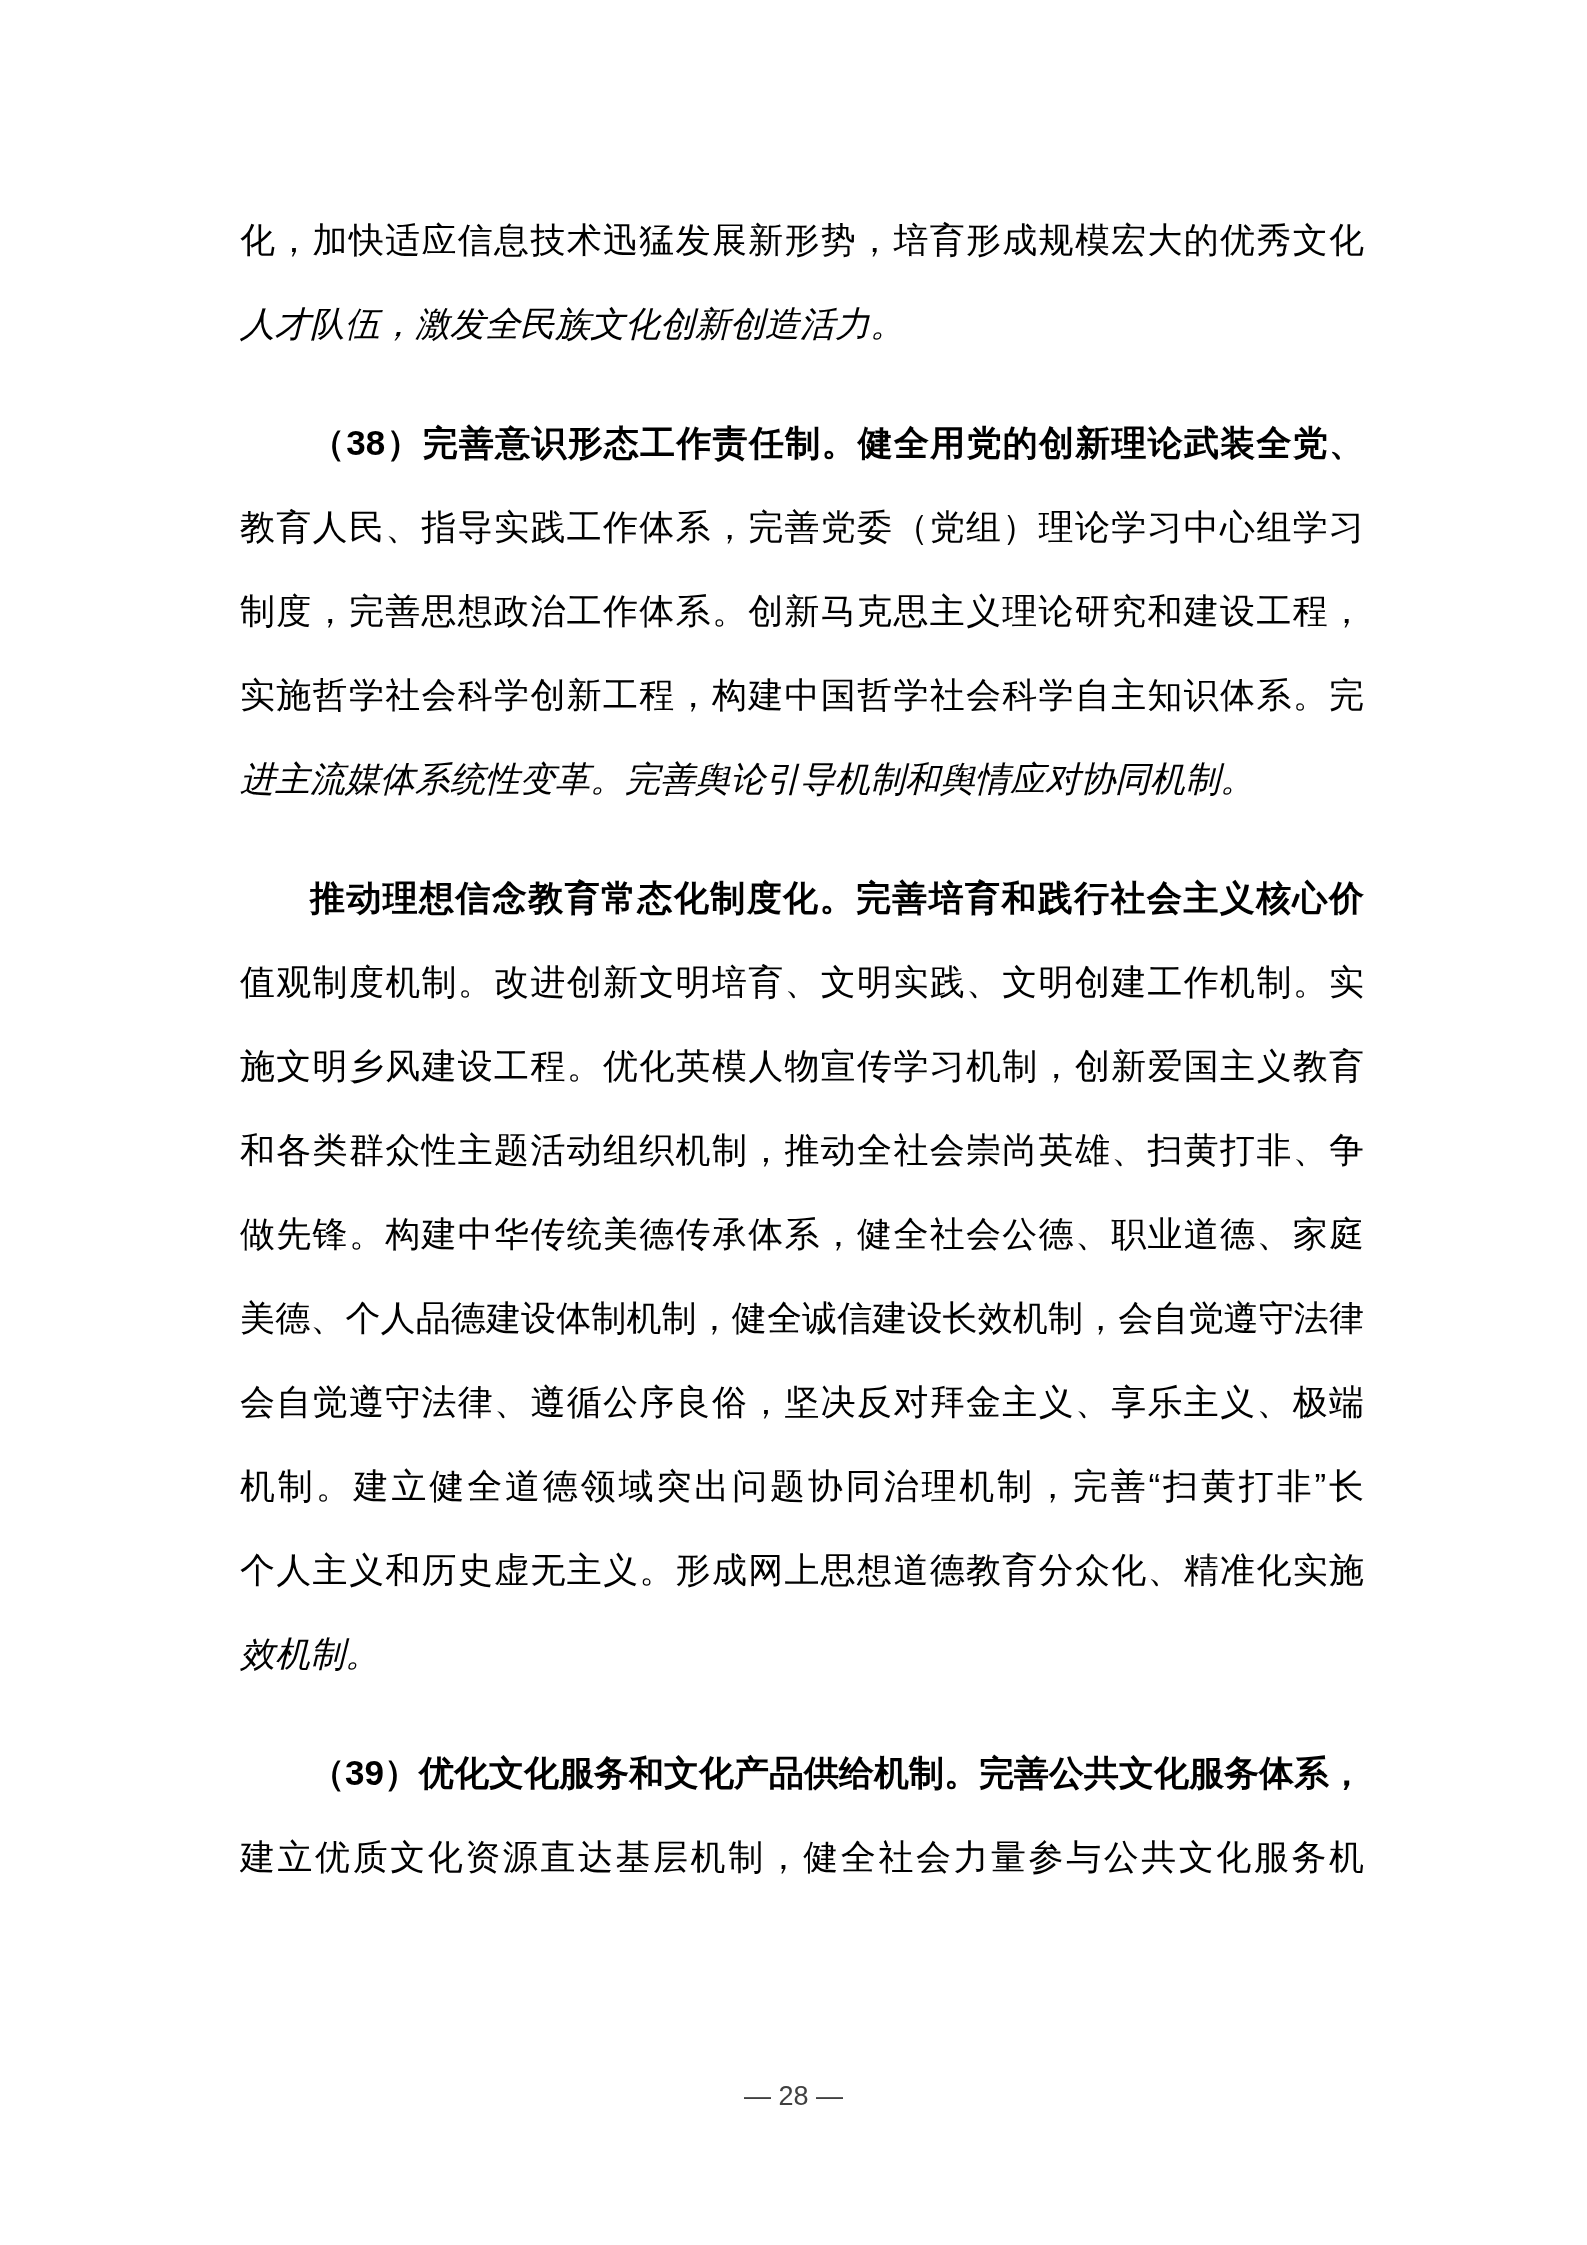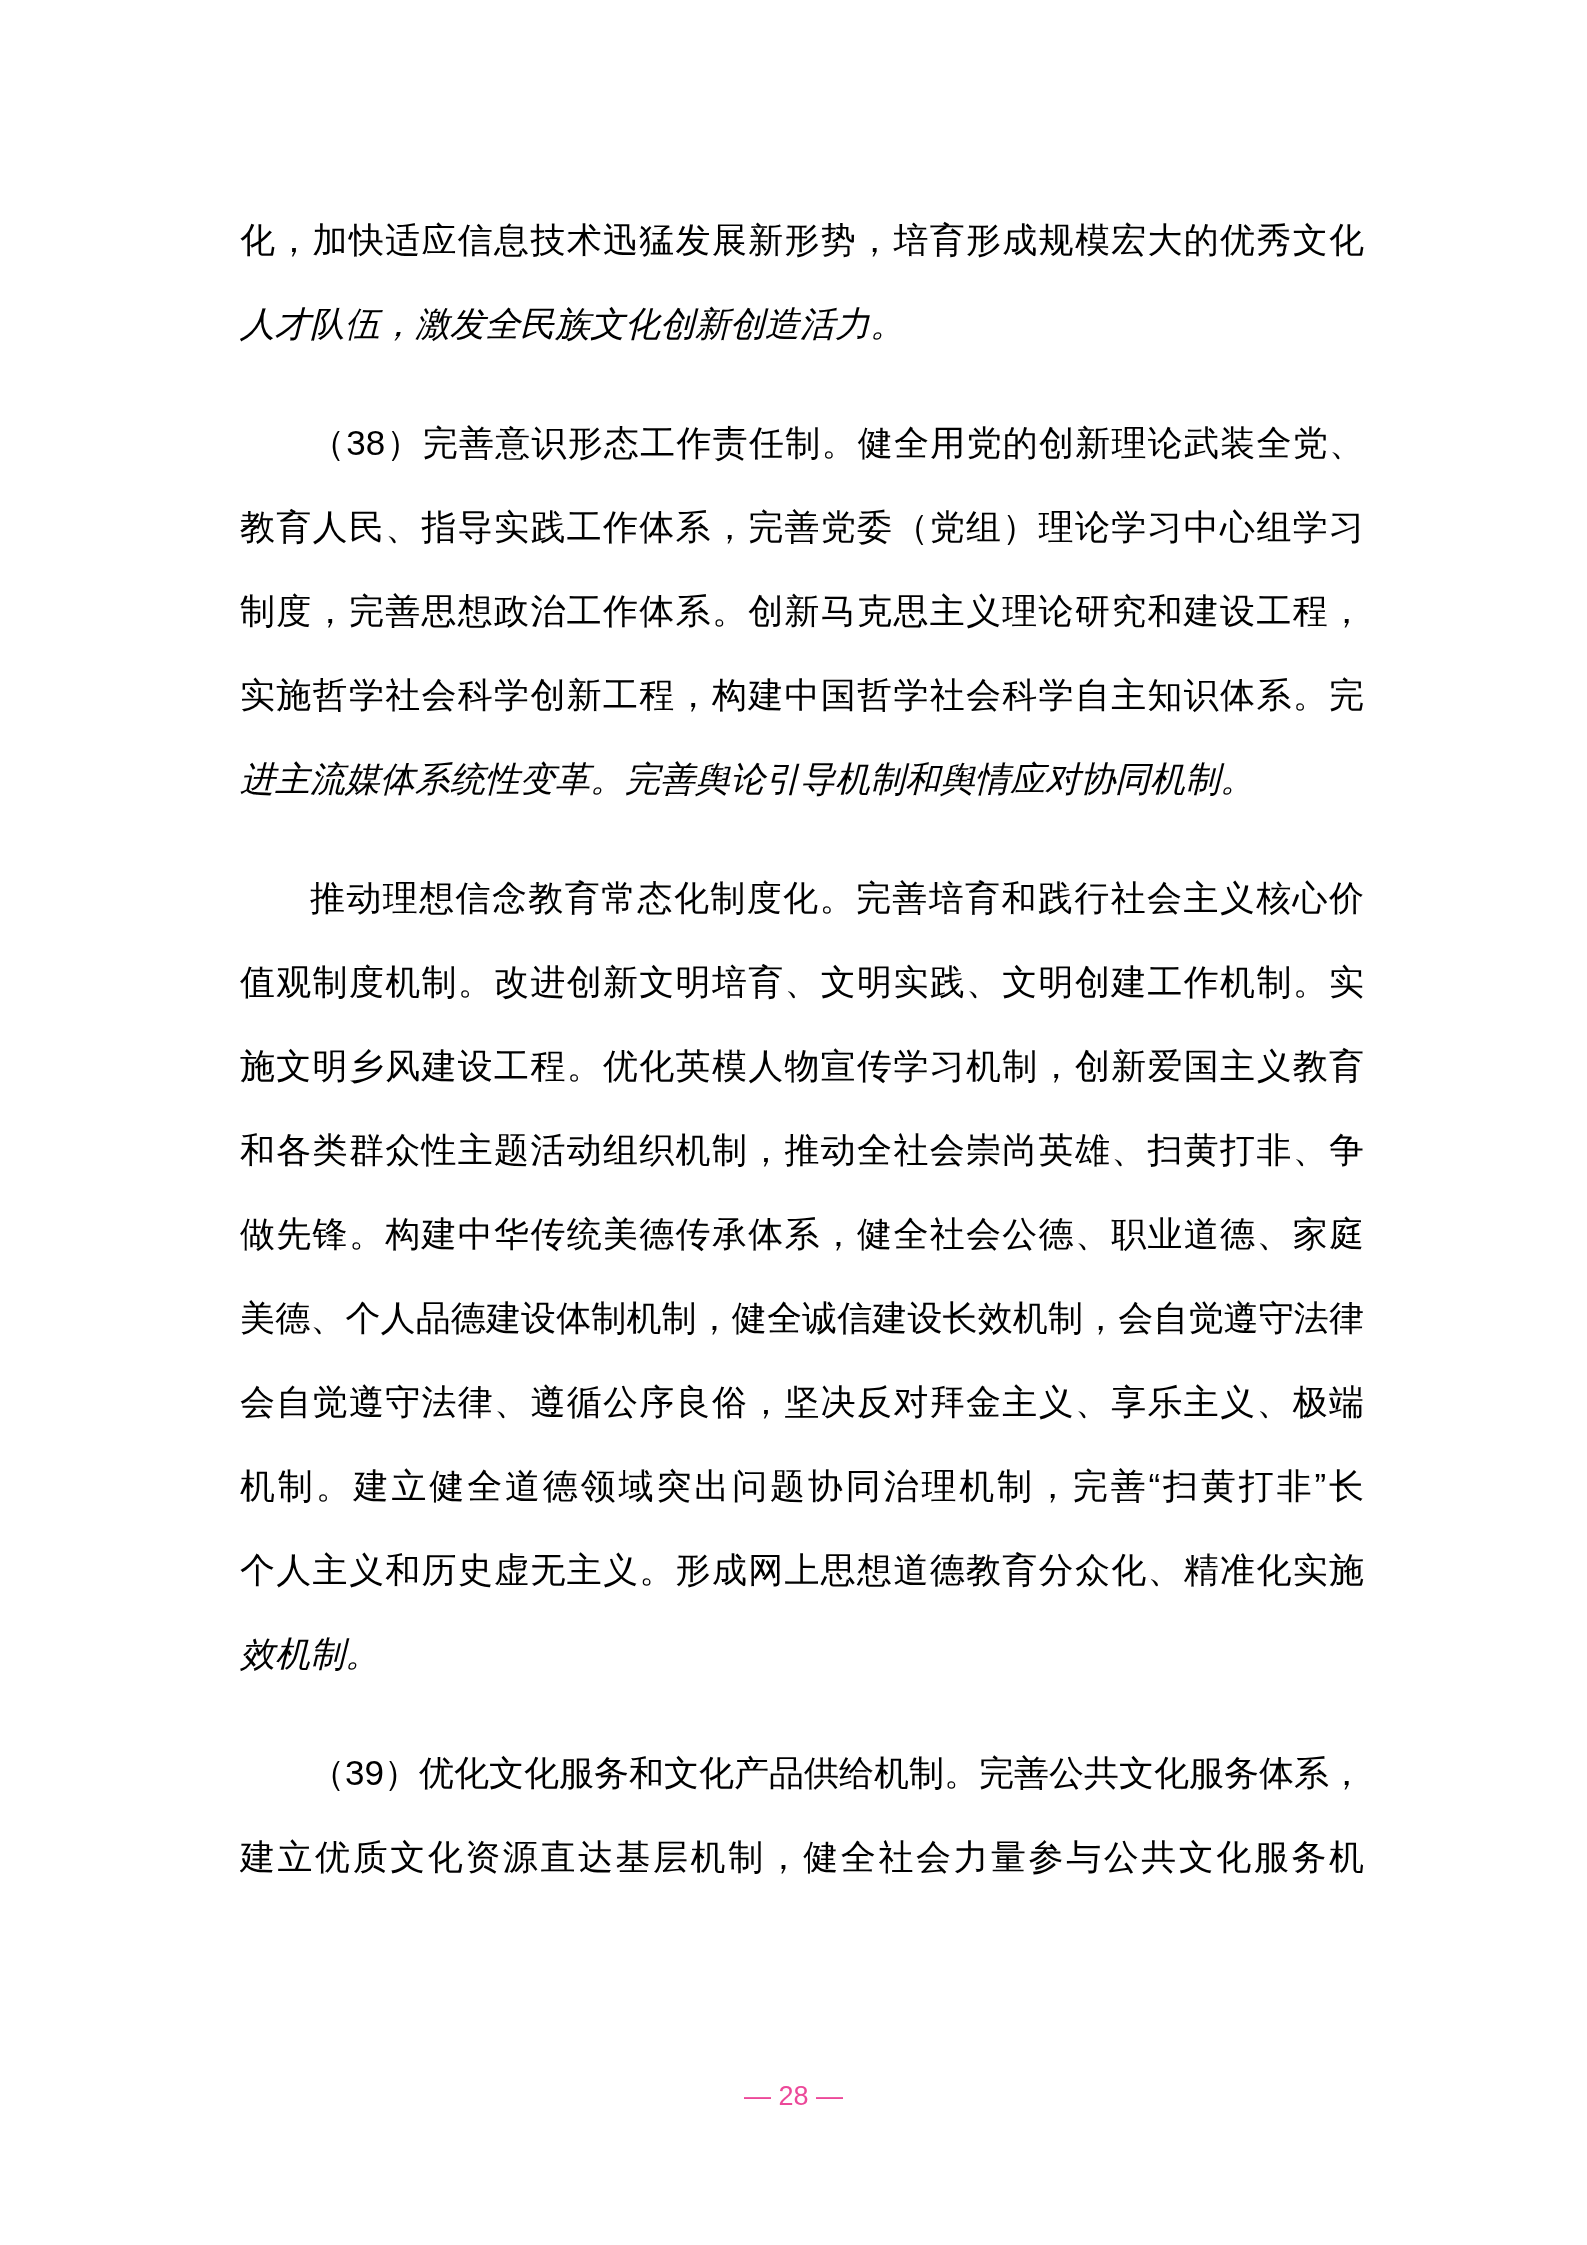--- a/index.html
+++ b/index.html
@@ -27,31 +27,31 @@
   .line {
     height: 84px;
     line-height: 84px;
     font-size: 35px;
     letter-spacing: 0;
     white-space: normal;
     text-align: justify;
     text-align-last: justify;
     overflow: hidden;
   }
-  .line.indent { padding-left: 70px; }
+  .line.indent { padding-left: 70px; font-weight: bold; }
   .line.final  { text-align-last: left; font-style: italic; }
   .footer {
     position: absolute;
     left: 0;
     top: 2080px;
     width: 100%;
     text-align: center;
     font-size: 27px;
     line-height: 32px;
-    color: #ec4899;
+    color: #404040;
   }
 </style>
 </head>
 <body>
 
 <div class="page">
   <div class="content">
       <div class="para">
         <div class="line">化，加快适应信息技术迅猛发展新形势，培育形成规模宏大的优秀文化</div>
         <div class="line final">人才队伍，激发全民族文化创新创造活力。</div>

